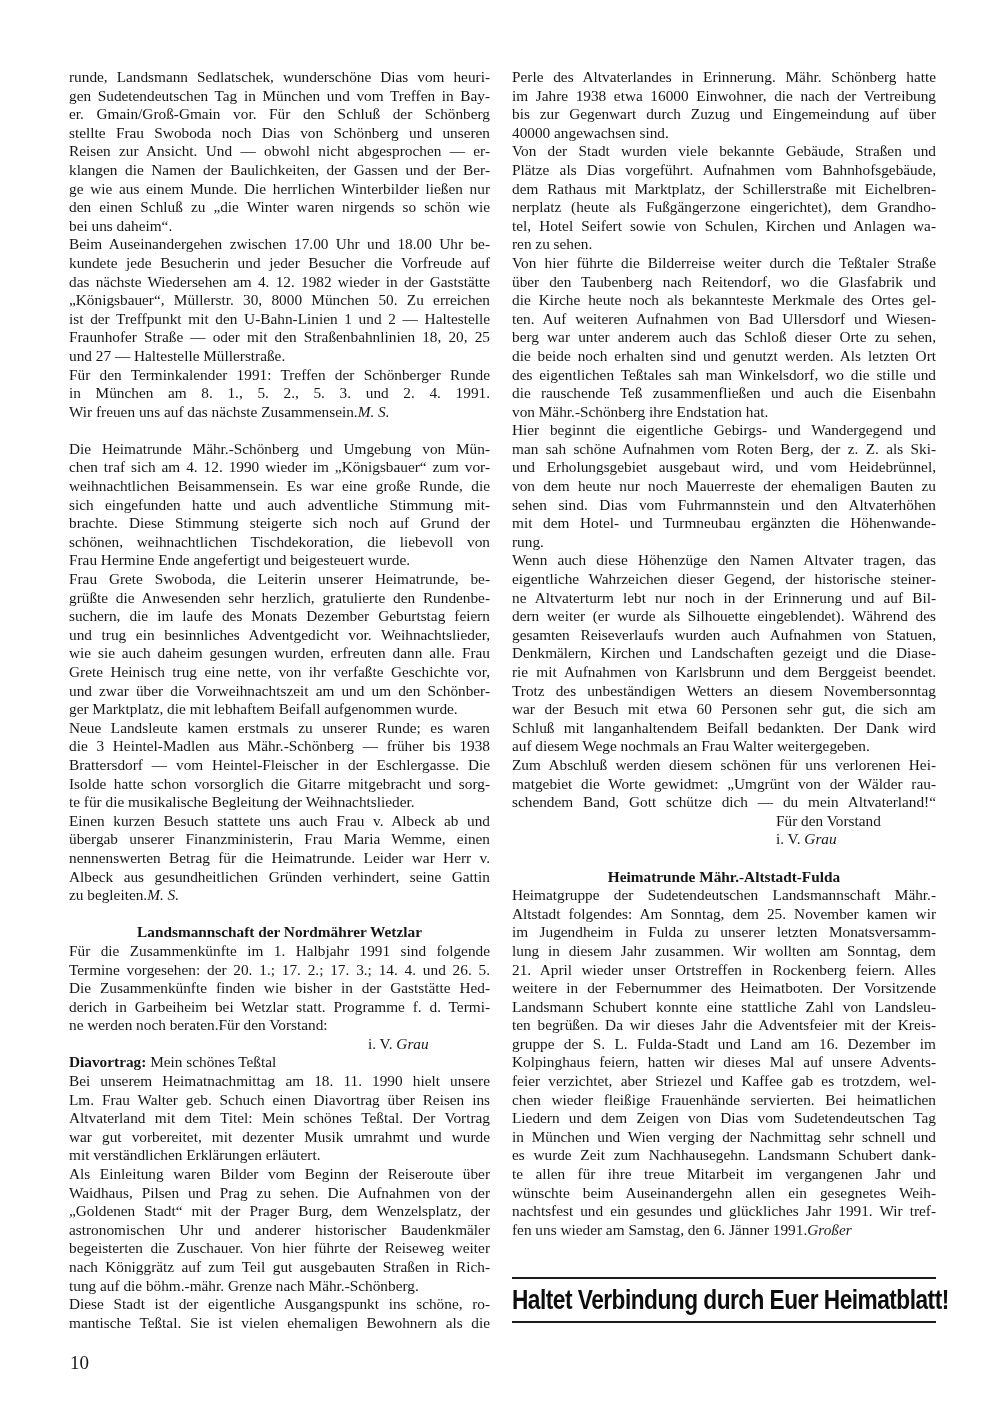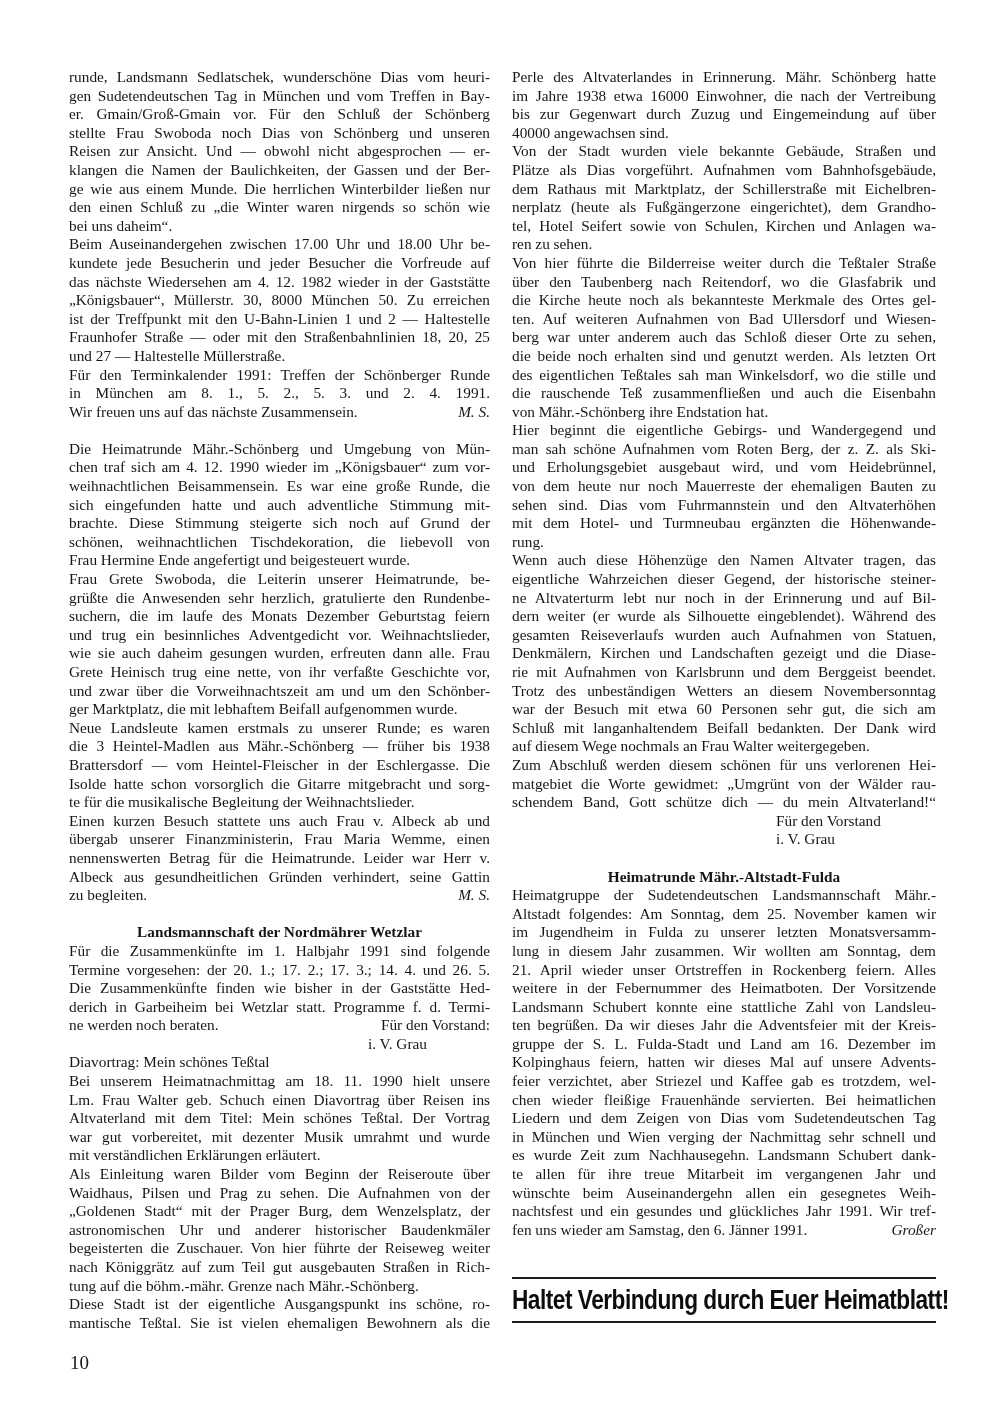--- a/index.html
+++ b/index.html
@@ -11,29 +11,29 @@
   .col {
     position: absolute; top: 68px;
     font-size: 15.3px; line-height: 18.6px;
     text-align: justify;
   }
   .col-left { left: 69px; width: 421px; }
   .col-right { left: 512px; width: 424px; }
   .line { display: block; text-align: justify; text-align-last: justify; white-space: nowrap; }
   .line.last { text-align-last: left; }
   .gap { height: 18.6px; }
-  .sig-row { display: flex; justify-content: space-between; }
+  .sig-row { display: flex; justify-content: flex-start; }
   .sig-right { font-style: italic; }
   .sig-block { padding-left: 299px; }
   .sig-block-r { padding-left: 264px; }
-  .italic { }
+  .italic { font-style: italic; }
   .heading {
     font-weight: bold; text-align: center; display: block;
   }
-  .bold { font-weight: normal; }
+  .bold { font-weight: bold; }
   .rule { border-top: 2px solid #1a1a1a; margin: 0; }
   .slogan {
     font-family: "Liberation Sans", "DejaVu Sans", sans-serif;
     font-weight: bold; font-size: 27px; letter-spacing: -0.6px;
     transform: scaleX(0.84); transform-origin: left center;
     white-space: nowrap; color: #0d0d0d;
   }
   .page-number {
     position: absolute; left: 70px; top: 1352px;
     font-size: 19px;

